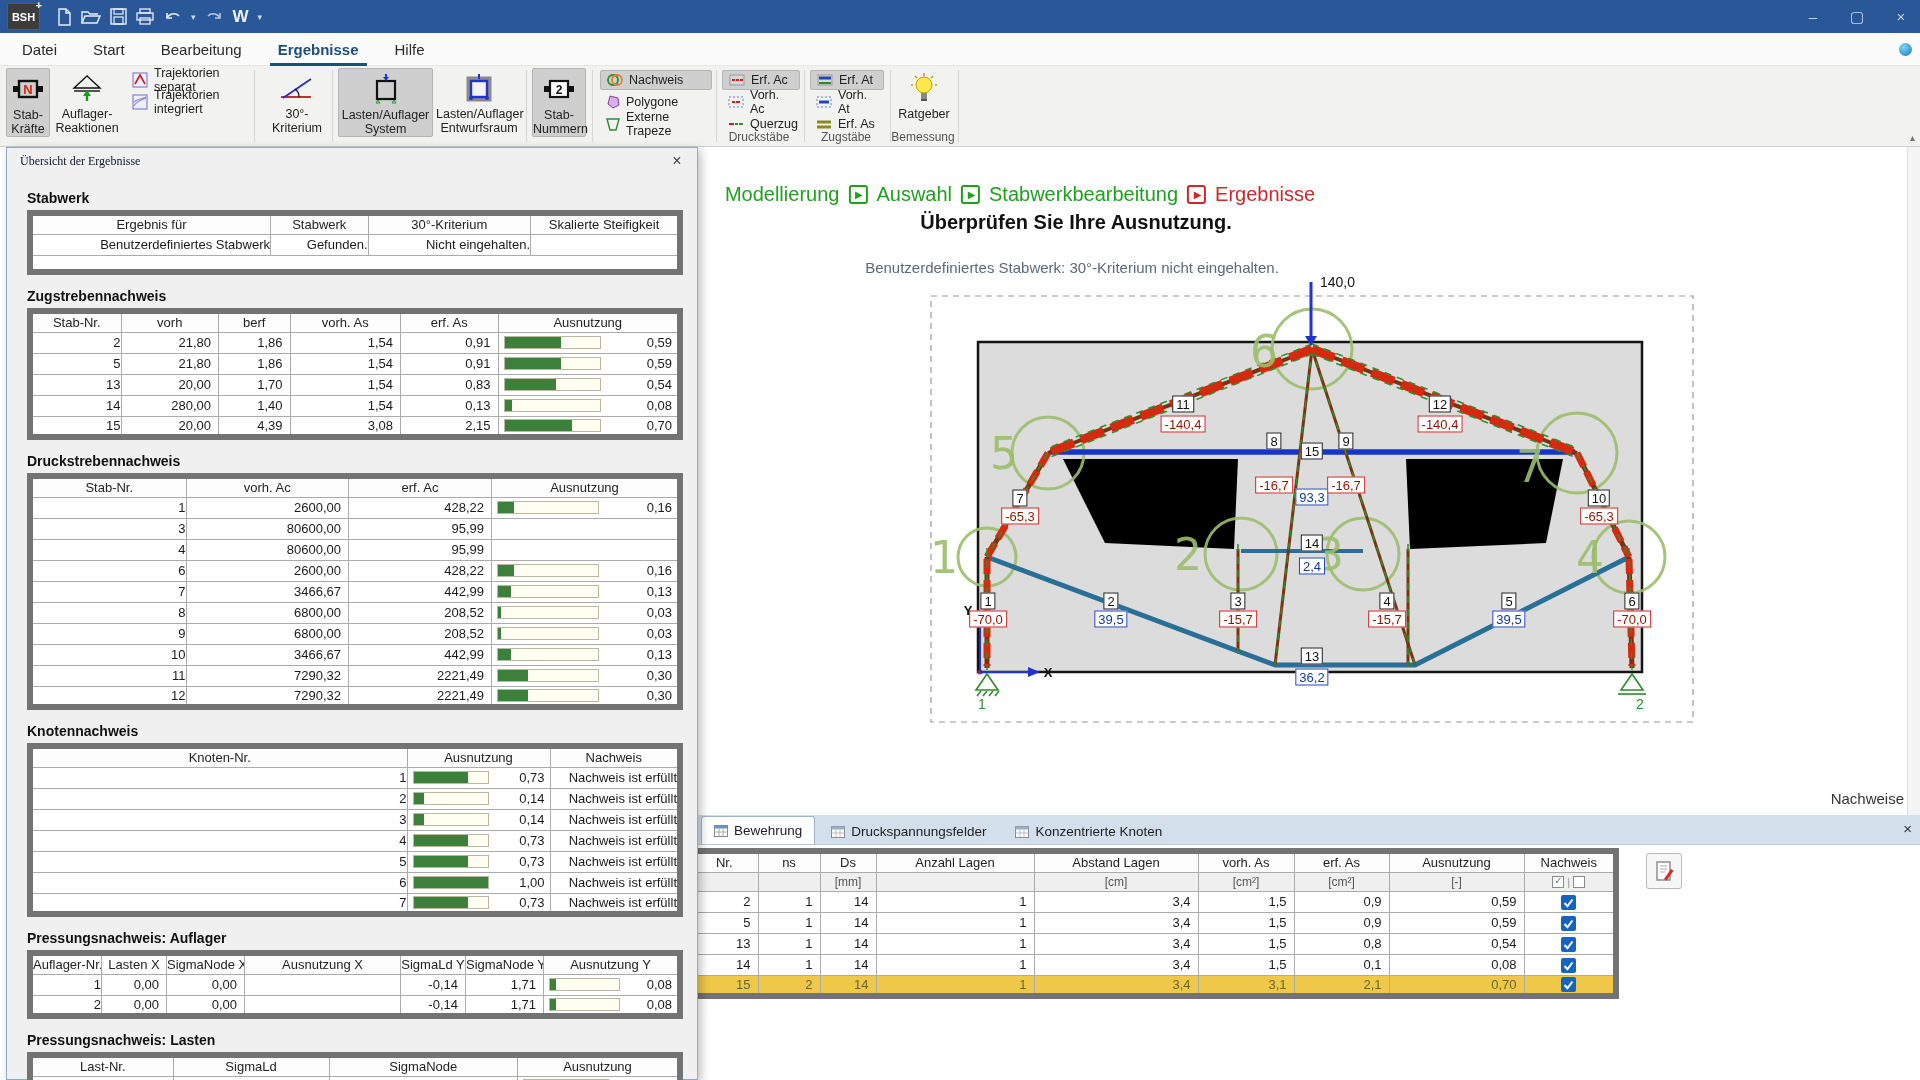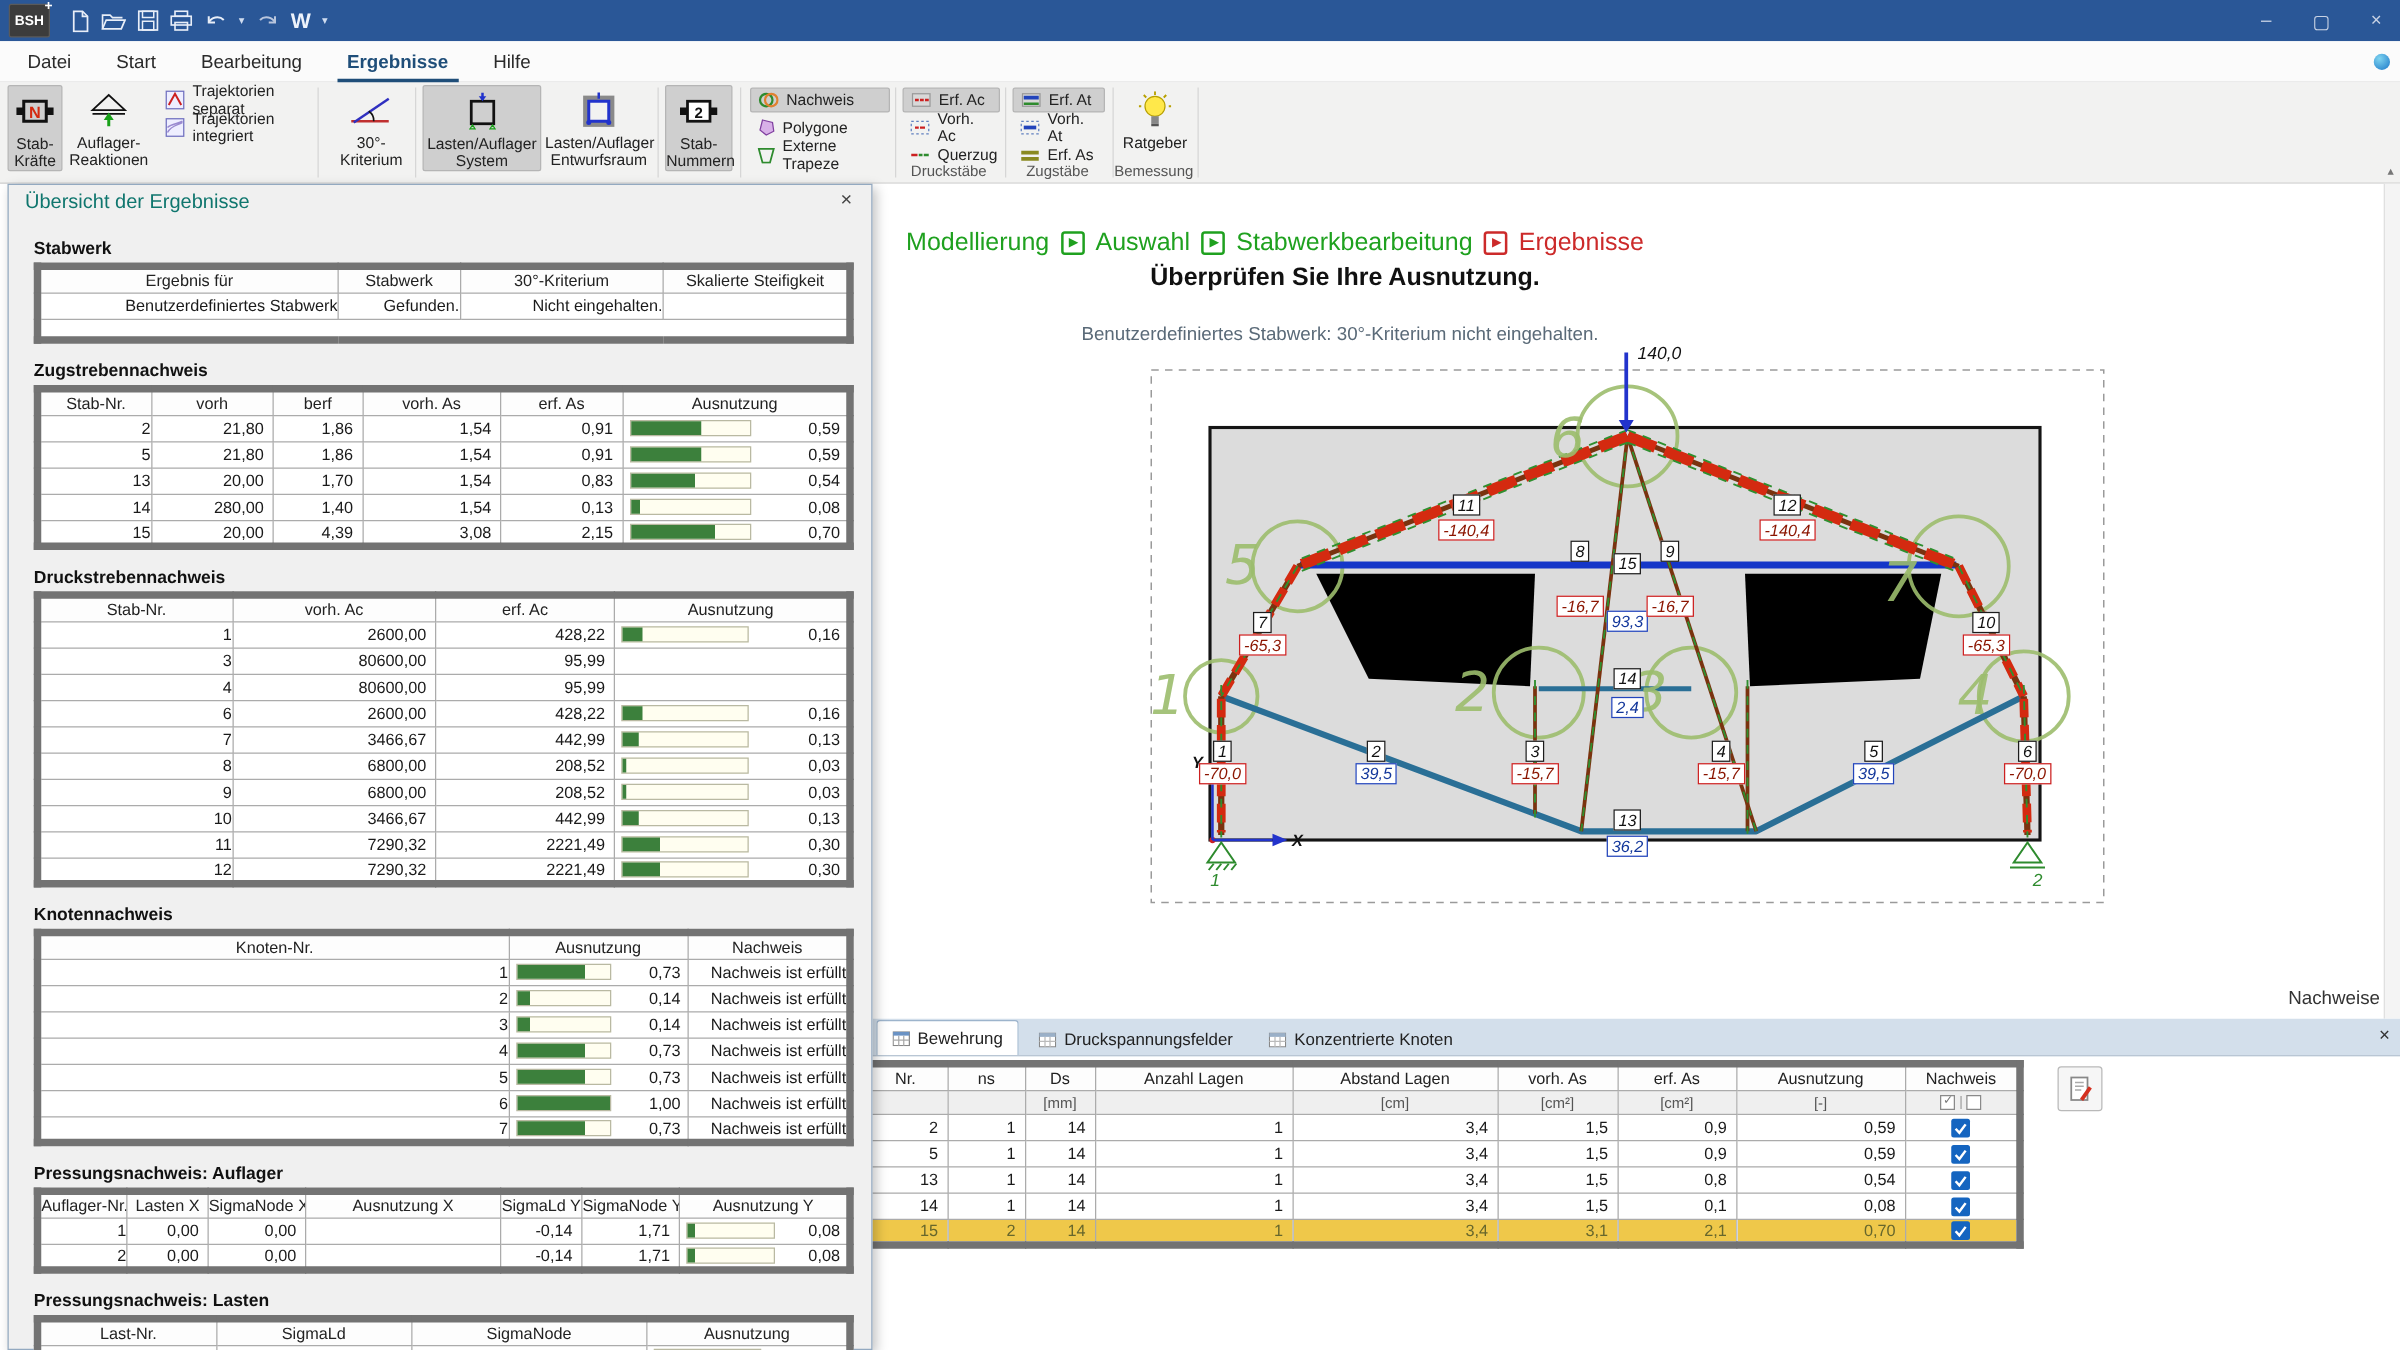--- a/index.html
+++ b/index.html
@@ -55,37 +55,37 @@
   .crumb .step{color:var(--c-green);}
   .crumb .step.current{color:var(--c-red);}
   .crumb .arr{width:19px;height:19px;border:2px solid var(--c-green);border-radius:3px;color:var(--c-green);
     font-size:10px;display:flex;align-items:center;justify-content:center;padding-left:2px;}
   .crumb .arr.red{border-color:var(--c-red);color:var(--c-red);}
   .subtitle{position:absolute;top:64px;left:378px;transform:translateX(-50%);font-size:20px;font-weight:bold;color:#111;white-space:nowrap;}
   .cvnote{position:absolute;top:112px;left:374px;transform:translateX(-50%);font-size:15px;color:#5a6a78;white-space:nowrap;}
   .nachw-label{position:absolute;right:16px;top:643px;font-size:15px;color:#333;}
   .rail{position:absolute;right:0;top:0;width:13px;height:668px;background:#f4f4f4;border-left:1px solid #e0e0e0;}
 
-  .draw{position:absolute;left:222px;top:119px;width:764px;height:460px;font-style:italic;}
+  .draw{position:absolute;left:232px;top:119px;width:764px;height:460px;}
   .draw svg{position:absolute;left:0;top:0;}
   .mlab{position:absolute;transform:translate(-50%,-50%);background:#fff;font-size:13px;line-height:15px;
     padding:0 3px;white-space:nowrap;z-index:3;}
   .ibox{border:1px solid #1c1c1c;color:#111;}
   .vbox{border:1px solid #999;}
   .vbox.compression{border-color:#cc2020;color:#8b1500;}
   .vbox.tension{border-color:#2244bb;color:#13379b;}
   .nodenum{position:absolute;transform:translate(-50%,-50%);font-size:44px;color:var(--c-node);opacity:.9;z-index:1;font-family:"DejaVu Sans",sans-serif;}
   .suplab{position:absolute;transform:translate(-50%,-50%);font-size:14px;color:var(--c-support);z-index:3;}
   .axlab{position:absolute;transform:translate(-50%,-50%);font-size:13px;font-weight:bold;color:#111;z-index:3;}
   .loadlab{position:absolute;left:390px;top:8px;font-size:14px;color:#111;z-index:3;}
 
   
   .rwin{position:absolute;left:6px;top:147px;width:692px;height:933px;background:#f0f0f0;
     border:1px solid #93a9c0;box-shadow:3px 3px 9px rgba(0,0,0,.25);z-index:30;}
-  .rwin-title{height:27px;display:flex;align-items:center;padding-left:13px;font-size:16px;color:#0f766e;}
+  .rwin-title{height:27px;display:flex;align-items:center;padding-left:13px;font-size:12px;color:#0f172a;font-family:Liberation Serif, serif;}
   .rwin-close{position:absolute;right:11px;top:4px;font-size:16px;color:#444;width:18px;text-align:center;}
   .rwin-body{padding:2px 14px 0 20px;}
   .rw-h{font-size:14px;font-weight:bold;color:#111;margin:13px 0 4px;}
   table.grid{border-collapse:collapse;width:100%;background:#fff;border:6px solid #737373;table-layout:fixed;}
   table.grid th{font-weight:normal;font-size:13px;color:#222;height:21px;border:1px solid #ababab;background:#fdfdfd;overflow:hidden;white-space:nowrap;}
   table.grid td{font-size:13px;height:21px;border:1px solid #ababab;background:#fff;overflow:hidden;white-space:nowrap;}
   table.grid td.num{text-align:right;padding-right:7px;}
   table.grid td.txt{text-align:right;padding-left:6px;}
   table.grid tr.filler td{height:17px;border-left:none;border-right:none;}
   td.barcell{padding:0 5px;}

